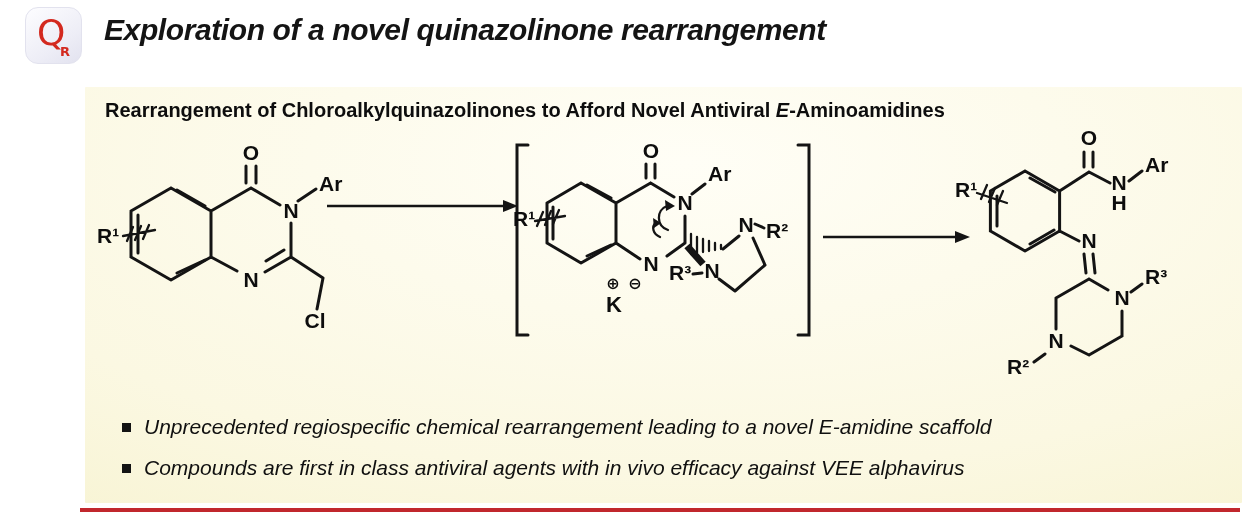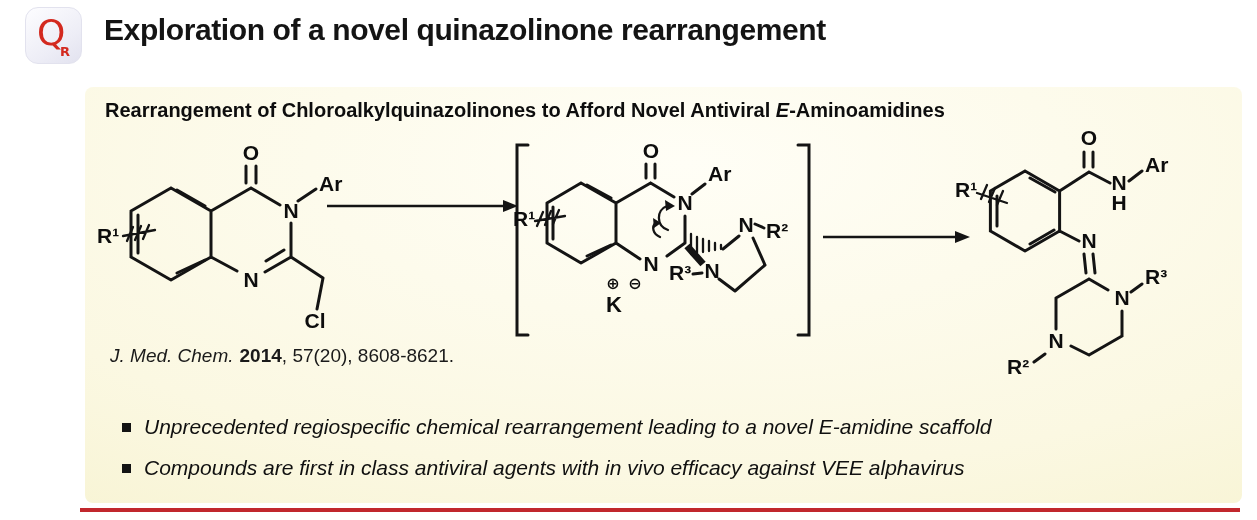--- a/index.html
+++ b/index.html
@@ -5,23 +5,23 @@
   html,body{margin:0;padding:0;background:#ffffff;}
   .slide{position:relative;width:1257px;height:520px;background:#ffffff;overflow:hidden;
          font-family:"Liberation Sans","DejaVu Sans",sans-serif;color:#111;}
   
   .logo{position:absolute;left:25px;top:7px;width:55px;height:55px;border-radius:13px;
         background:linear-gradient(145deg,#fdfdff 0%,#ededf6 65%,#e2e2ef 100%);
         border:1px solid #e2e2ee;}
   .logo text{font-family:"DejaVu Sans",sans-serif;fill:#d3291f;}
   
   .title{position:absolute;left:104px;top:13px;margin:0;font-size:30px;font-weight:bold;
-         letter-spacing:-0.4px;color:#141414;white-space:nowrap;text-align:center;}
+         font-style:italic;letter-spacing:-0.4px;color:#141414;white-space:nowrap;text-align:center;}
   
-  .panel{position:absolute;left:85px;top:87px;width:1157px;height:416px;border-radius:8px;
+  .panel{position:absolute;left:85px;top:87px;width:1157px;height:416px;border-radius:1px;
          background:radial-gradient(130% 150% at 52% 18%, #fffef6 0%, #fbf8e2 50%, #f3eec0 100%);}
   .panel-heading{position:absolute;left:20px;top:12px;margin:0;font-size:20px;font-weight:bold;
                  color:#0d0d0d;white-space:nowrap;}
   .panel-heading em{font-style:italic;}
   
   svg.mol{position:absolute;overflow:visible;}
   .bond{stroke:#141414;stroke-width:3;fill:none;stroke-linecap:round;}
   .bond-thin{stroke-width:2.3;}
   .wedge{stroke:#141414;stroke-width:7;stroke-linecap:butt;}
   .fillhead{fill:#141414;stroke:none;}
@@ -134,21 +134,20 @@
       <text class="atom" x="166" y="63" text-anchor="middle">N</text>
       <text class="atom" x="166" y="83" text-anchor="middle">H</text>
       <text class="atom" x="192" y="45">Ar</text>
       <text class="atom" x="136" y="121" text-anchor="middle">N</text>
       <text class="atom" x="169" y="178" text-anchor="middle">N</text>
       <text class="atom" x="192" y="157">R³</text>
       <text class="atom" x="103" y="221" text-anchor="middle">N</text>
       <text class="atom" x="54" y="247">R²</text>
     </svg>
 
-    <p class="citation"><span class="j">J. Med. Chem.</span><span class="y">2014</span><span>, 57(20), 8608-8621.</span></p>
 
     <ul class="bullets">
       <li>
         <span class="sq"></span>
         <span>Unprecedented regiospecific chemical rearrangement leading to a novel E-amidine scaffold</span>
       </li>
       <li>
         <span class="sq"></span>
         <span>Compounds are first in class antiviral agents with in vivo efficacy against VEE alphavirus</span>
       </li>

